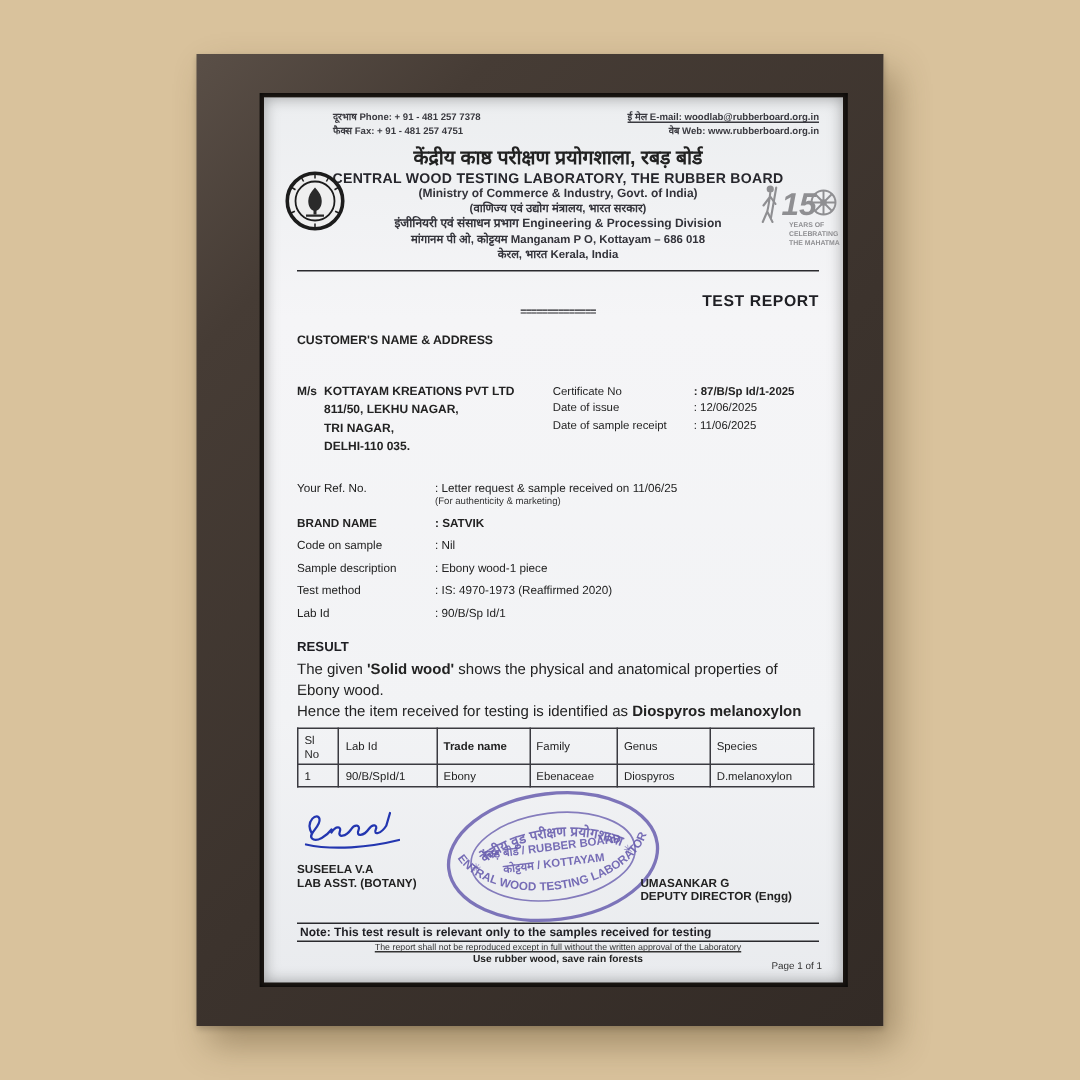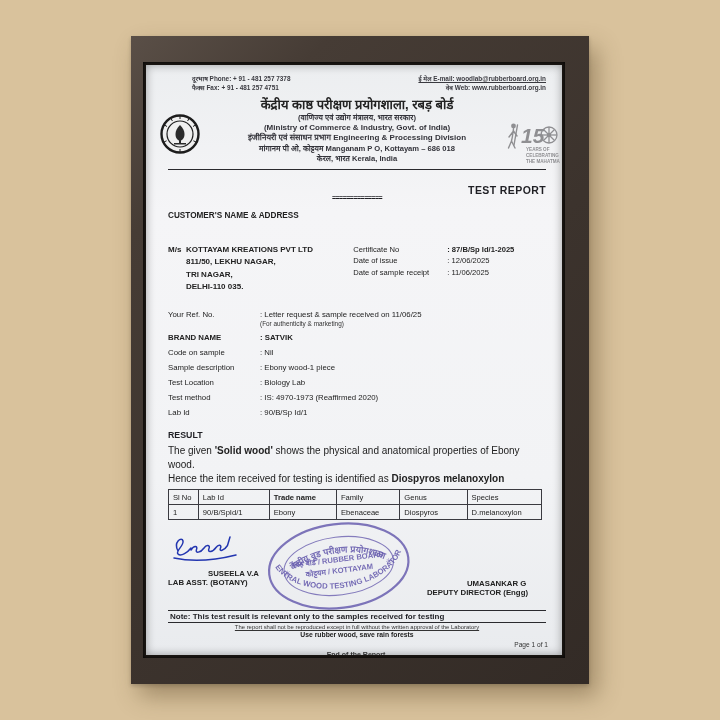--- a/index.html
+++ b/index.html
@@ -6,21 +6,21 @@
   .scene{
     position:relative;width:720px;height:720px;overflow:hidden;
     background:#d9c29c;
     font-family:"Liberation Sans", sans-serif;
   }
   .photo-frame{
     position:absolute;left:131px;top:36px;width:458px;height:648px;
     background:linear-gradient(135deg,#5a4f47 0%,#463c35 18%,#3c332d 55%,#332b26 100%);
     box-shadow:8px 12px 22px rgba(90,70,40,.45), 0 2px 4px rgba(0,0,0,.2);
     box-sizing:border-box;
-    padding:26px 24px 26px 12px;
+    padding:26px 24px 26px 42px;
   }
   .frame-lip{
     width:100%;height:100%;box-sizing:border-box;
     background:#1d1814;
     padding:3px;
     box-shadow:inset 0 0 4px rgba(0,0,0,.9);
   }
   .paper{
     position:relative;width:100%;height:100%;box-sizing:border-box;
     background:linear-gradient(180deg,#eceef0 0%,#f5f5f7 25%,#f2f3f5 70%,#e9ebee 100%);
@@ -67,21 +67,21 @@
   .result-text{font-size:10px;margin-top:4px;line-height:1.4;color:#222;}
   .bi{font-weight:bold;}
   .b{font-weight:bold;}
   
   table.res{border-collapse:collapse;width:99%;margin-top:3px;font-size:7.6px;color:#222;}
   table.res td,table.res th{border:1px solid #3a3a40;padding:2.5px 4px;text-align:left;font-weight:normal;}
   table.res th.bold{font-weight:bold;}
   
   .sig-area{position:relative;height:82px;margin-top:6px;}
   .sig-left{position:absolute;left:0;top:8px;}
-  .sig-name{font-size:7.8px;font-weight:bold;color:#222;margin-top:1px;margin-left:40px;}
+  .sig-name{font-size:7.8px;font-weight:bold;color:#222;margin-top:1px;}
   .sig-title{font-size:7.8px;font-weight:bold;color:#222;}
   .stamp-wrap{position:absolute;left:96px;top:-6px;transform:rotate(-7deg);opacity:.9;}
   .sig-right{position:absolute;right:18px;top:52px;}
   
   .note-box{border-top:1.5px solid #2a2a2e;margin-top:2px;padding-top:1px;}
   .note-main{font-size:8px;font-weight:bold;color:#1f1f24;border-bottom:1.5px solid #2a2a2e;padding:0 0 1px 2px;}
   .note-small{font-size:5.9px;text-decoration:underline;text-align:center;color:#333;margin-top:1px;}
   .slogan{font-size:6.8px;font-weight:bold;text-align:center;color:#222;margin-top:1px;}
   .end-line{font-size:7px;font-weight:bold;text-align:center;color:#333;margin-top:13px;}
   .page-no{position:absolute;right:14px;bottom:7px;font-size:6.6px;color:#333;}
@@ -99,22 +99,23 @@
             <div>दूरभाष Phone: + 91 - 481 257 7378</div>
             <div>फैक्स Fax: + 91 - 481 257 4751</div>
           </div>
           <div class="contact-right">
             <div class="u">ई मेल E-mail: woodlab@rubberboard.org.in</div>
             <div>वेब Web: www.rubberboard.org.in</div>
           </div>
         </div>
 
         <div class="hdr-title-hi">केंद्रीय काष्ठ परीक्षण प्रयोगशाला, रबड़ बोर्ड</div>
+        <div class="hdr-title-en">CENTRAL WOOD TESTING LABORATORY, THE RUBBER BOARD</div>
+        <div class="hdr-line en">(Ministry of Commerce &amp; Industry, Govt. of India)</div>
         <div class="hdr-line">(वाणिज्य एवं उद्योग मंत्रालय, भारत सरकार)</div>
-        <div class="hdr-line en">(Ministry of Commerce &amp; Industry, Govt. of India)</div>
         <div class="hdr-line en">इंजीनियरी एवं संसाधन प्रभाग Engineering &amp; Processing Division</div>
         <div class="hdr-line">मांगानम पी ओ, कोट्टयम Manganam P O, Kottayam – 686 018</div>
         <div class="hdr-line">केरल, भारत Kerala, India</div>
 
         <div class="emblem">
           <svg width="40" height="42" viewBox="0 0 40 42">
             <circle cx="20" cy="21" r="18.5" fill="#efefef" stroke="#1c1c1c" stroke-width="2.4"></circle>
             <circle cx="20" cy="21" r="13" fill="none" stroke="#1c1c1c" stroke-width="1.2"></circle>
             <g stroke="#1c1c1c" stroke-width="1">
               <line x1="20" y1="3" x2="20" y2="6"></line>
@@ -200,24 +201,20 @@
             <span class="f-label b">BRAND NAME</span>
             <span class="f-val b">: SATVIK</span>
           </div>
           <div class="f-row">
             <span class="f-label">Code on sample</span>
             <span class="f-val">: Nil</span>
           </div>
           <div class="f-row">
             <span class="f-label">Sample description</span>
             <span class="f-val">: Ebony wood-1 piece</span>
-          </div>
-          <div class="f-row">
-            <span class="f-label">Test Location</span>
-            <span class="f-val">: Biology Lab</span>
           </div>
           <div class="f-row">
             <span class="f-label">Test method</span>
             <span class="f-val">: IS: 4970-1973 (Reaffirmed 2020)</span>
           </div>
           <div class="f-row">
             <span class="f-label">Lab Id</span>
             <span class="f-val">: 90/B/Sp Id/1</span>
           </div>
         </div>

